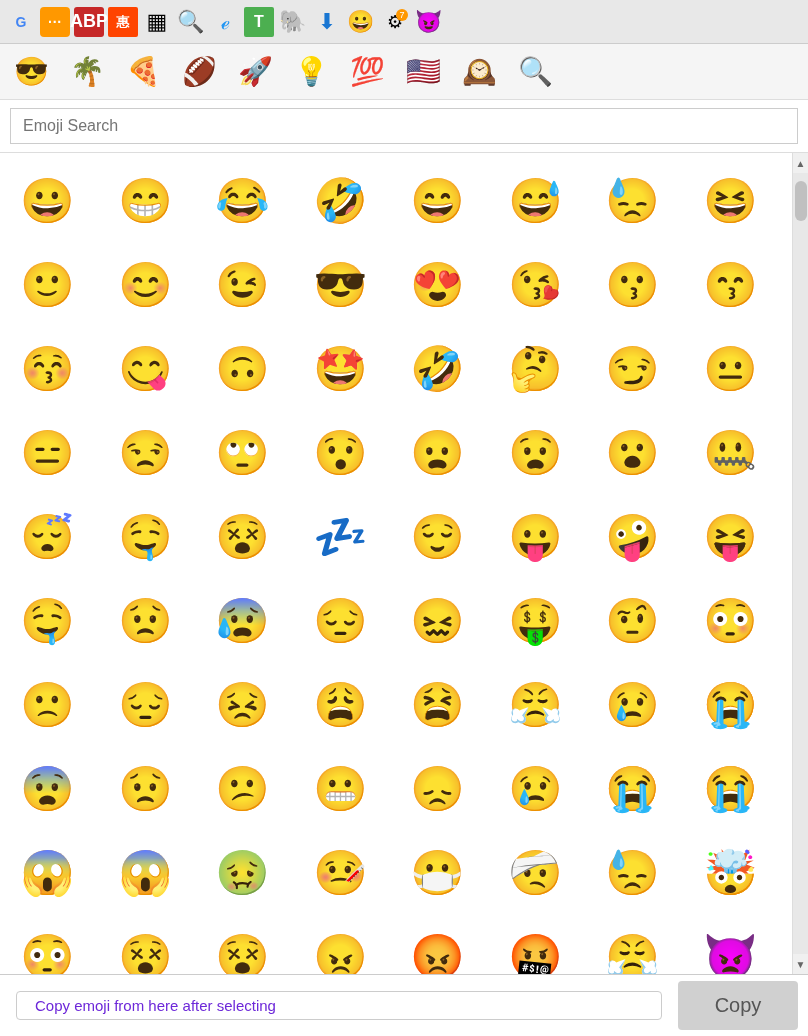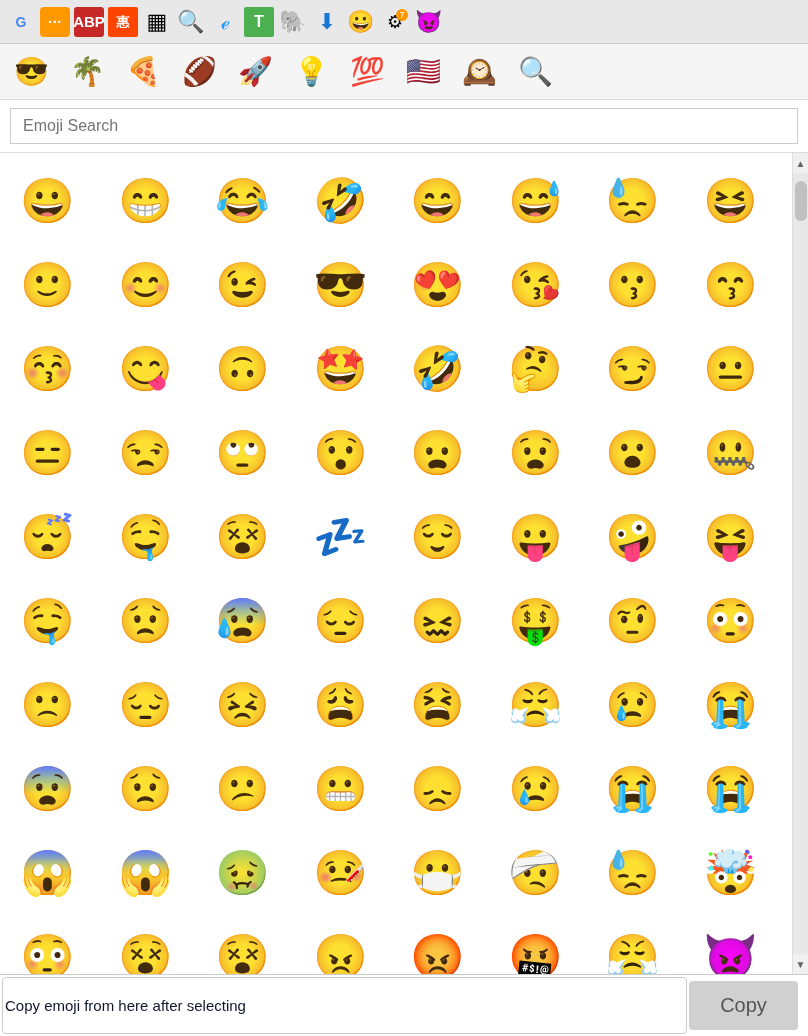--- a/index.html
+++ b/index.html
@@ -143,48 +143,48 @@
     .copy-bar {
       display: flex;
       align-items: stretch;
       background: #fff;
       border-top: 1px solid #ccc;
       height: 62px;
       flex-shrink: 0;
     }
     .copy-text-field {
       flex: 1;
-      padding: 0 2px;
+      padding: 0 18px;
       font-size: 15px;
-      color: #0f172a;
+      color: #6d28d9;
       display: flex;
       align-items: center;
       border: 1px solid #ccc;
-      margin: 2px;
+      margin: 16px;
       border-radius: 4px;
     }
     .copy-button {
-      width: 109px;
+      width: 120px;
       background: #d0d0d0;
       border: none;
       font-size: 20px;
       color: #555;
       cursor: pointer;
       margin: 6px 10px 6px 0;
       border-radius: 4px;
       font-weight: 500;
     }
   </style>
 </head>
 <body>
 
 <div class="browser-toolbar">
   <div class="toolbar-icon" style="color:#4285f4;font-weight:bold;font-size:14px;">G</div>
   <div class="toolbar-icon" style="background:#ff9800;color:white;border-radius:4px;font-size:14px;font-weight:bold;">···</div>
-  <div class="toolbar-icon" style="background:#c62828;color:white;font-size:15px;font-weight:bold;border-radius:3px;">ABP</div>
+  <div class="toolbar-icon" style="background:#c62828;color:white;font-size:18px;font-weight:bold;border-radius:3px;">ABP</div>
   <div class="toolbar-icon" style="background:#ff4400;color:white;font-size:13px;font-weight:bold;border-radius:2px;">惠</div>
   <div class="toolbar-icon" style="font-size:22px;">▦</div>
   <div class="toolbar-icon" style="color:#1565c0;font-size:22px;">🔍</div>
   <div class="toolbar-icon" style="color:#2196f3;font-size:20px;">ℯ</div>
   <div class="toolbar-icon" style="background:#4caf50;color:white;font-size:16px;font-weight:bold;border-radius:2px;">T</div>
   <div class="toolbar-icon" style="font-size:22px;">🐘</div>
   <div class="toolbar-icon" style="color:#1976d2;font-size:22px;">⬇</div>
   <div class="toolbar-icon" style="font-size:22px;">😀</div>
   <div class="toolbar-icon" style="position:relative;font-size:18px;">⚙<span style="position:absolute;top:2px;right:2px;background:#ff9800;color:white;font-size:9px;border-radius:50%;width:12px;height:12px;display:flex;align-items:center;justify-content:center;">7</span></div>
   <div class="toolbar-icon" style="font-size:22px;">😈</div>

